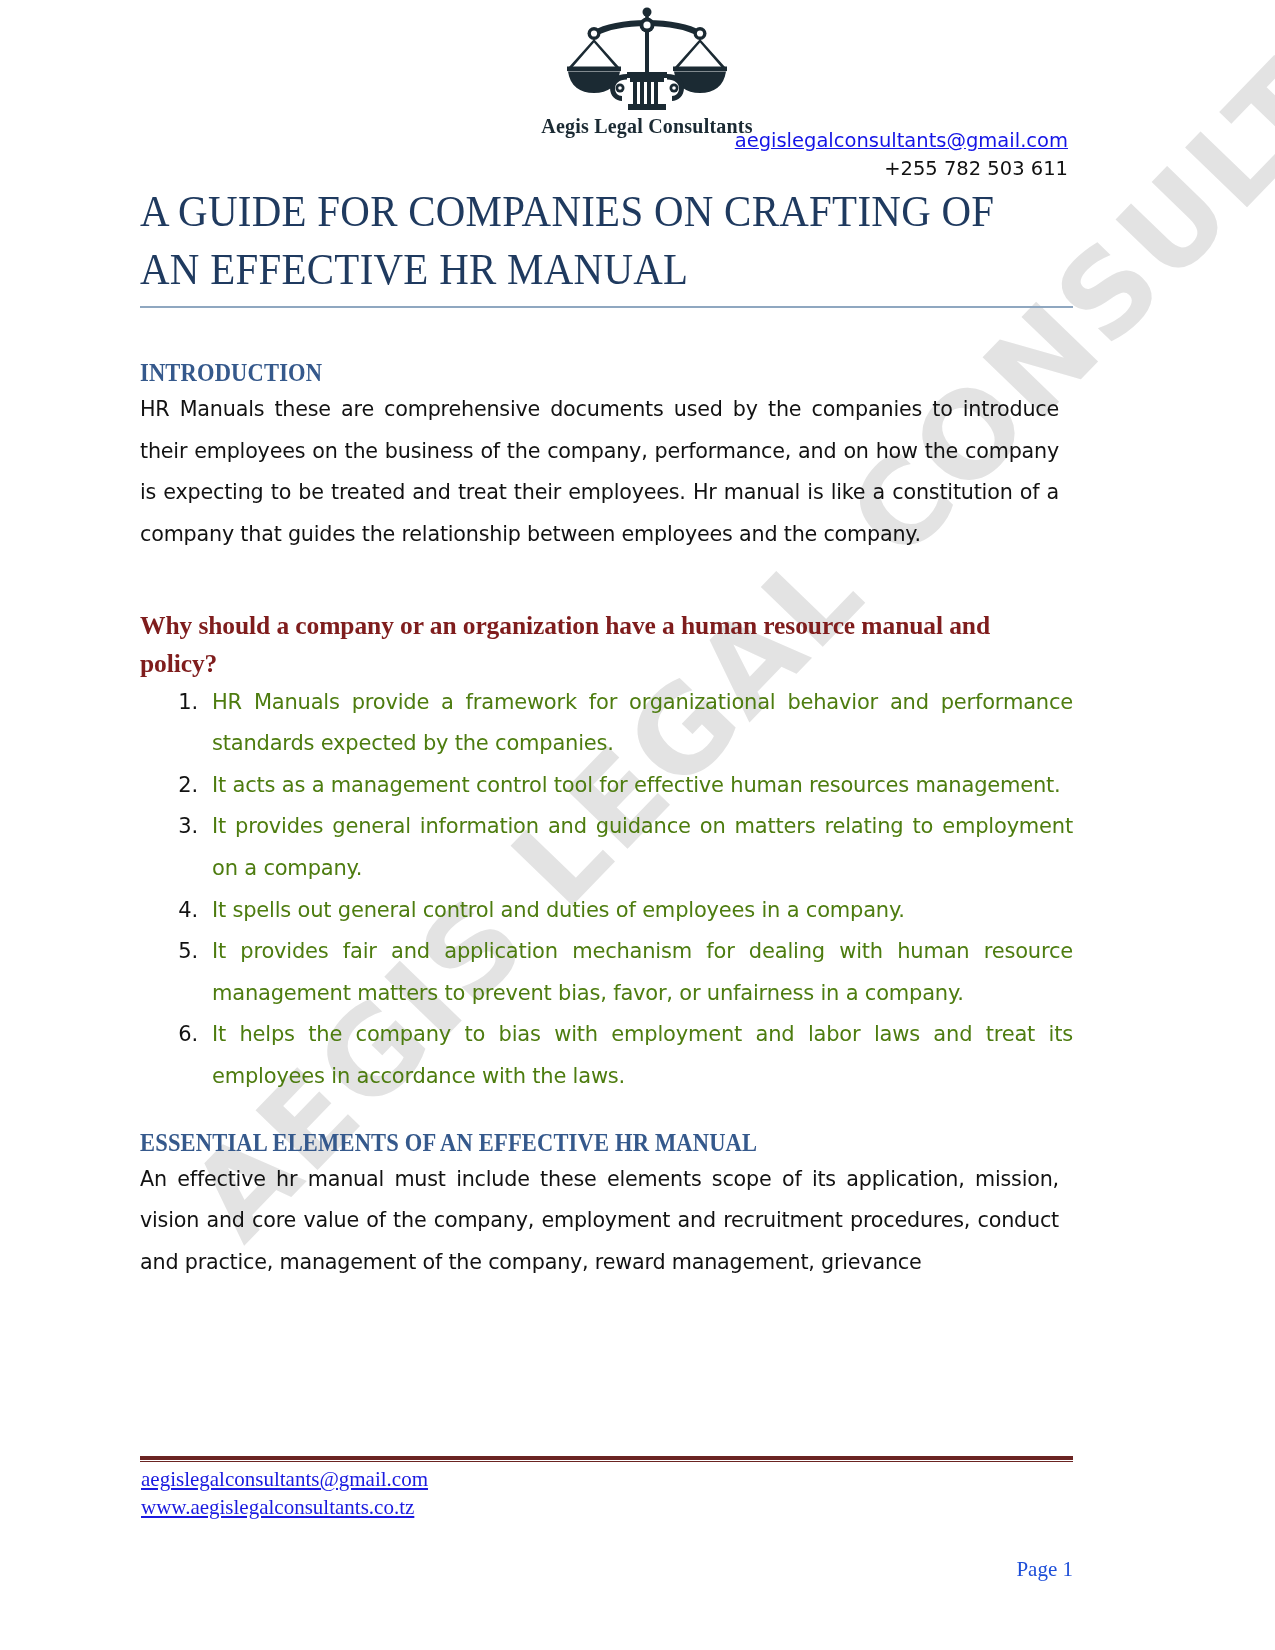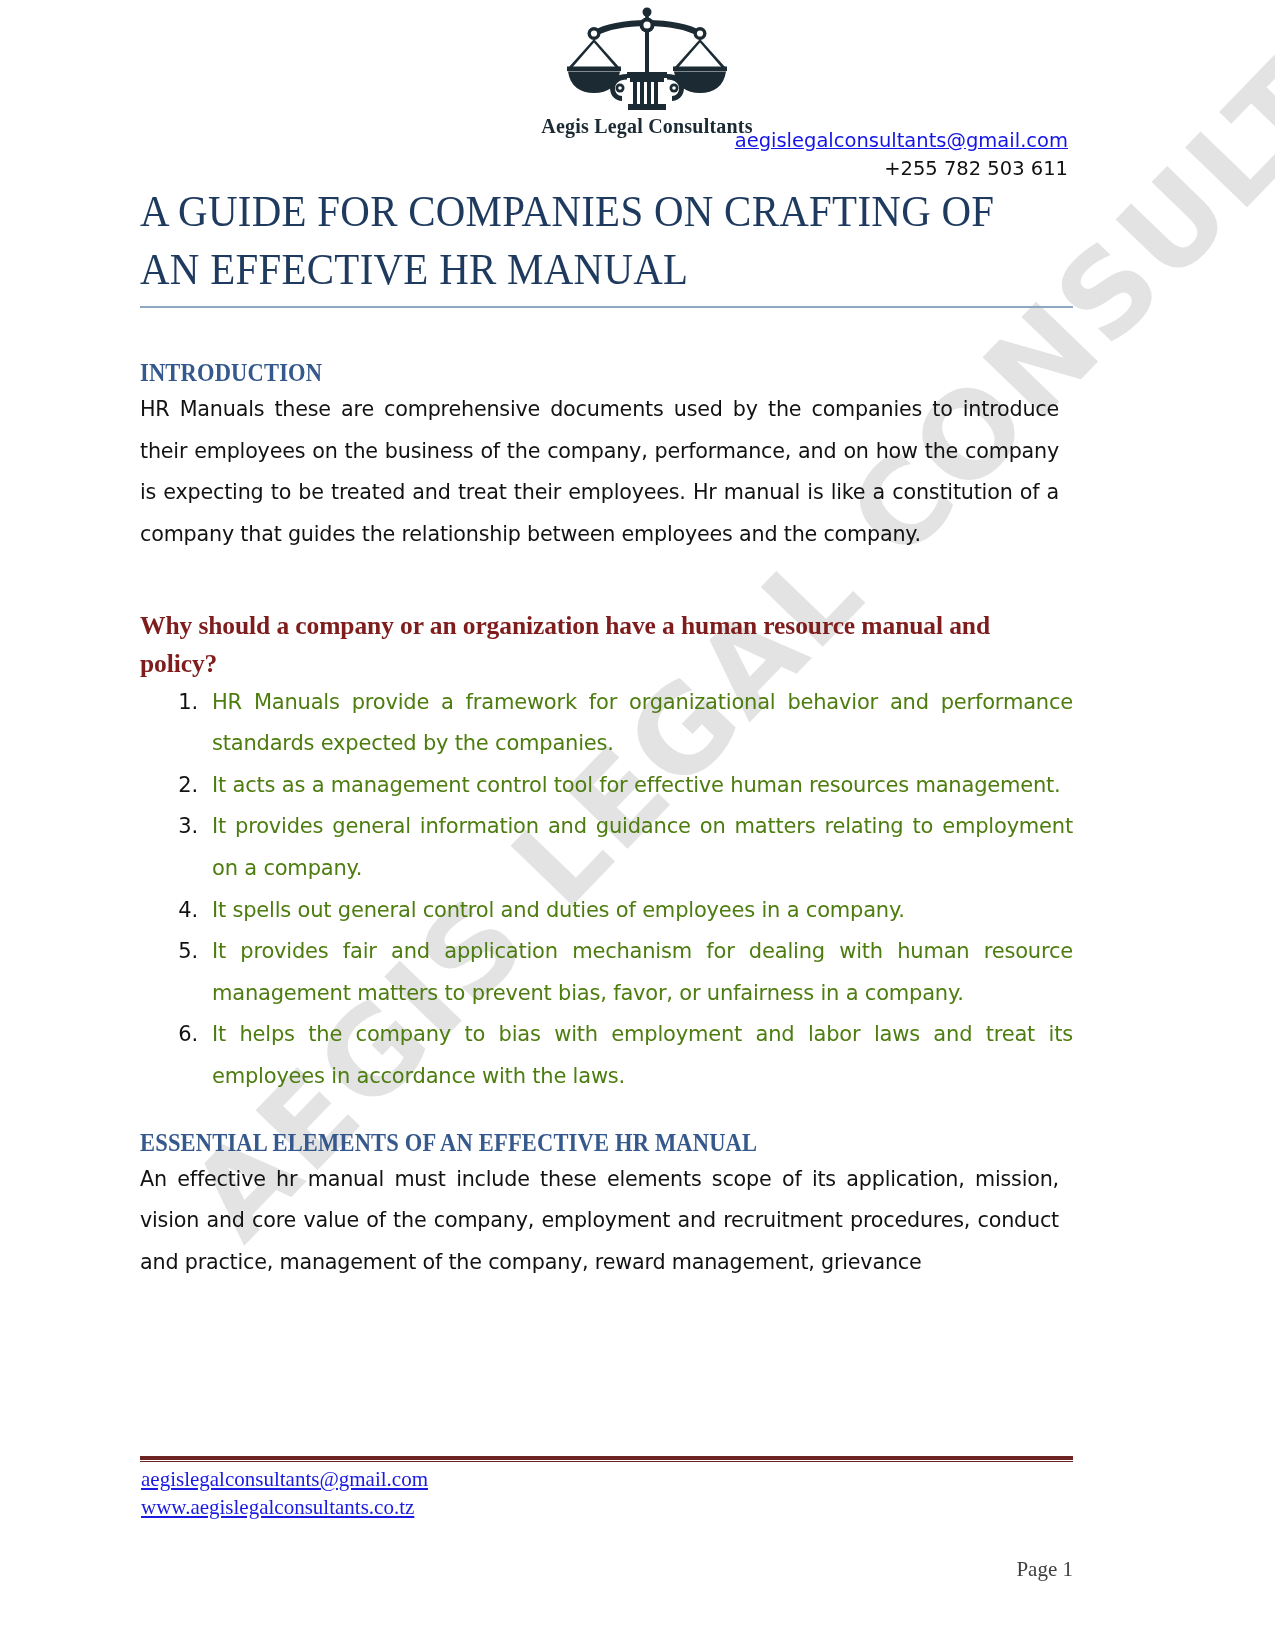--- a/index.html
+++ b/index.html
@@ -227,21 +227,21 @@
     white-space: nowrap;
   }
   .page-number {
     position: absolute;
     left: 140px;
     top: 1557px;
     width: 933px;
     text-align: right;
     font-family: "Liberation Serif", serif;
     font-size: 21px;
-    color: #404040;
+    color: #1d4ed8;
   }
 </style>
 </head>
 <body>
 
 <div class="page">
 
   <div class="watermark">
     <div class="watermark-text">AEGIS LEGAL CONSULTANTS</div>
   </div>

